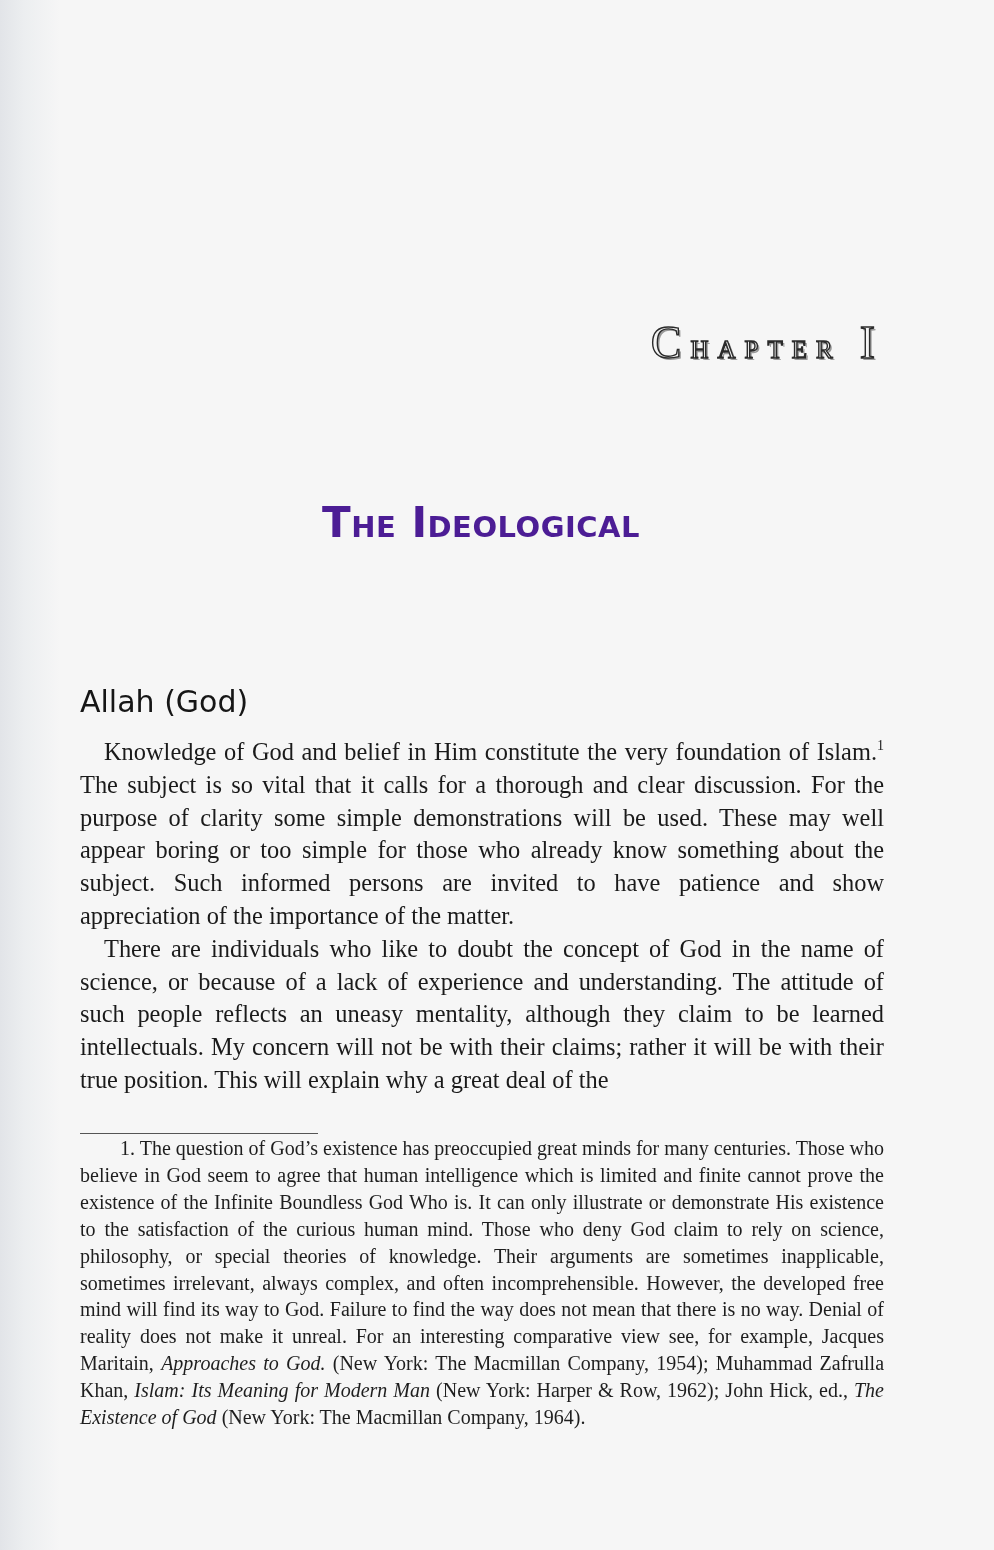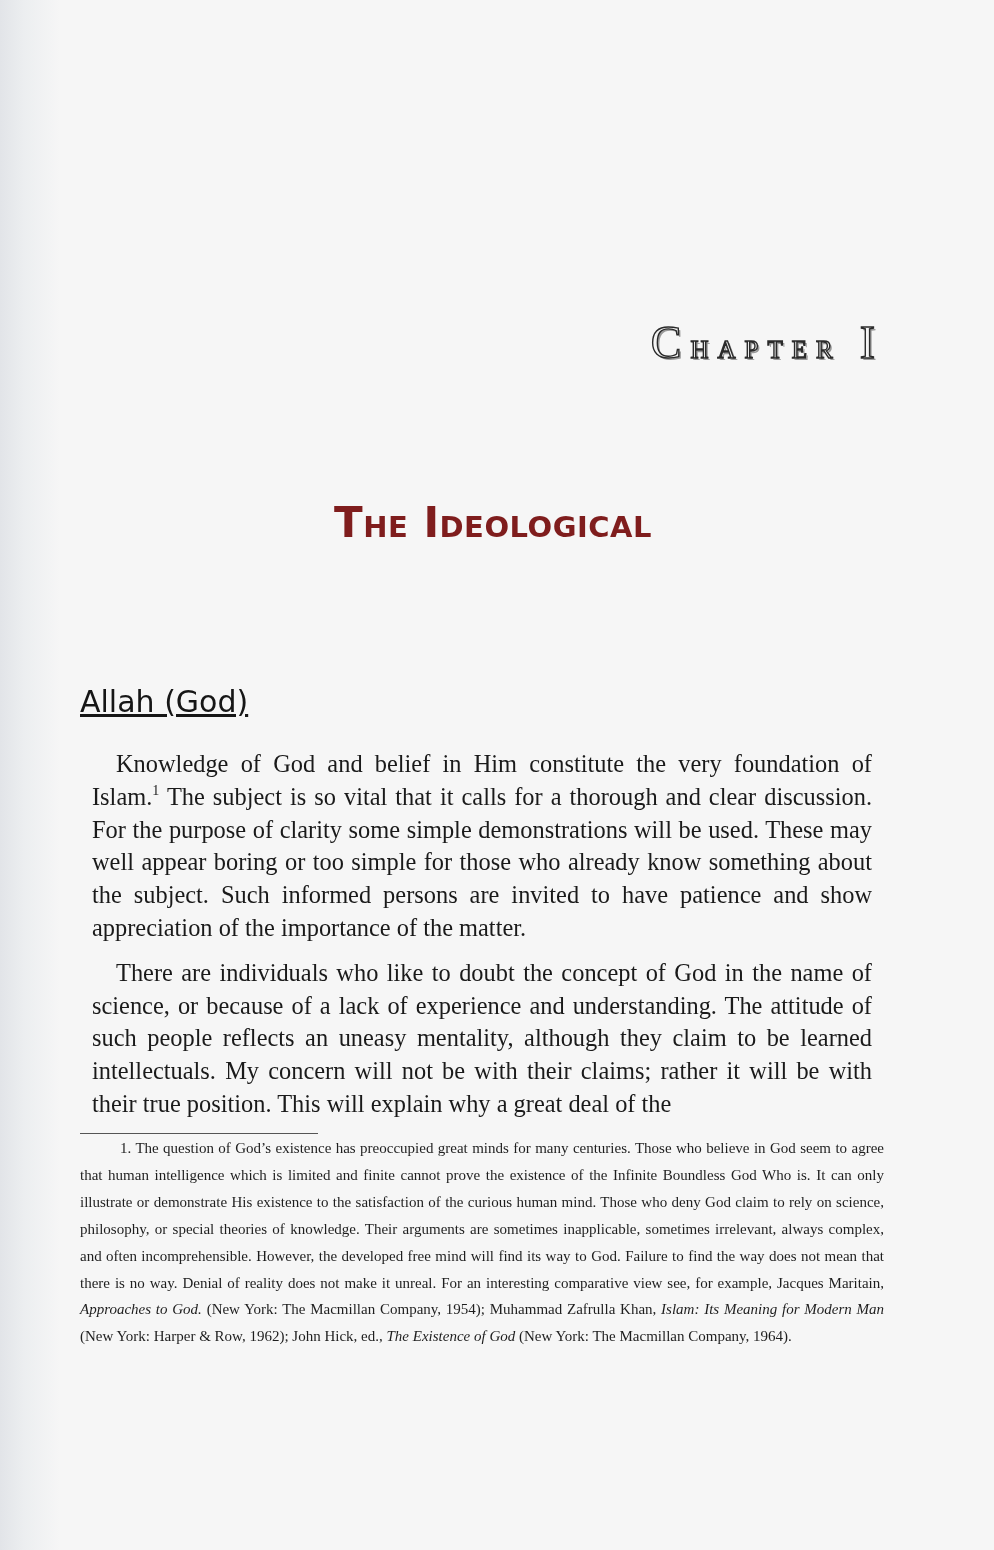--- a/index.html
+++ b/index.html
@@ -42,72 +42,70 @@
     .chapter-title {
       position: absolute;
       top: 462px;
       left: 0;
       width: 962px;
       text-align: center;
       font-family: "DejaVu Sans", "Liberation Sans", sans-serif;
       font-variant: small-caps;
       font-size: 42px;
       line-height: 66px;
-      color: #7f1d1d;
+      color: #4c1d95;
       letter-spacing: 0.5px;
-      padding-left: 12px;
     }
     .chapter-title .line {
       display: block;
     }
     .section-heading {
       position: absolute;
       top: 680px;
       left: 80px;
       font-family: "DejaVu Sans", "Liberation Sans", sans-serif;
       font-size: 30px;
       font-weight: normal;
       color: #161616;
       margin: 0;
       line-height: 44px;
-      text-decoration: underline;
     }
     .body-text {
       position: absolute;
       top: 736px;
       left: 80px;
       width: 804px;
       font-size: 24.4px;
       line-height: 32.8px;
       text-align: justify;
       color: #1a1a1a;
     }
     .body-text p {
-      margin: 12px;
+      margin: 0;
       text-indent: 24px;
     }
     .body-text sup, .footnote sup {
       font-size: 14px;
       line-height: 0;
       vertical-align: 10px;
     }
     .footnote-rule {
       position: absolute;
       top: 1133px;
       left: 80px;
       width: 238px;
       height: 1px;
       background: #555;
     }
     .footnote {
       position: absolute;
       top: 1135px;
       left: 80px;
       width: 804px;
-      font-size: 15px;
+      font-size: 20px;
       line-height: 26.9px;
       text-align: justify;
       color: #1e1e1e;
     }
     .footnote p {
       margin: 0;
       text-indent: 40px;
     }
     .footnote em {
       font-style: italic;

